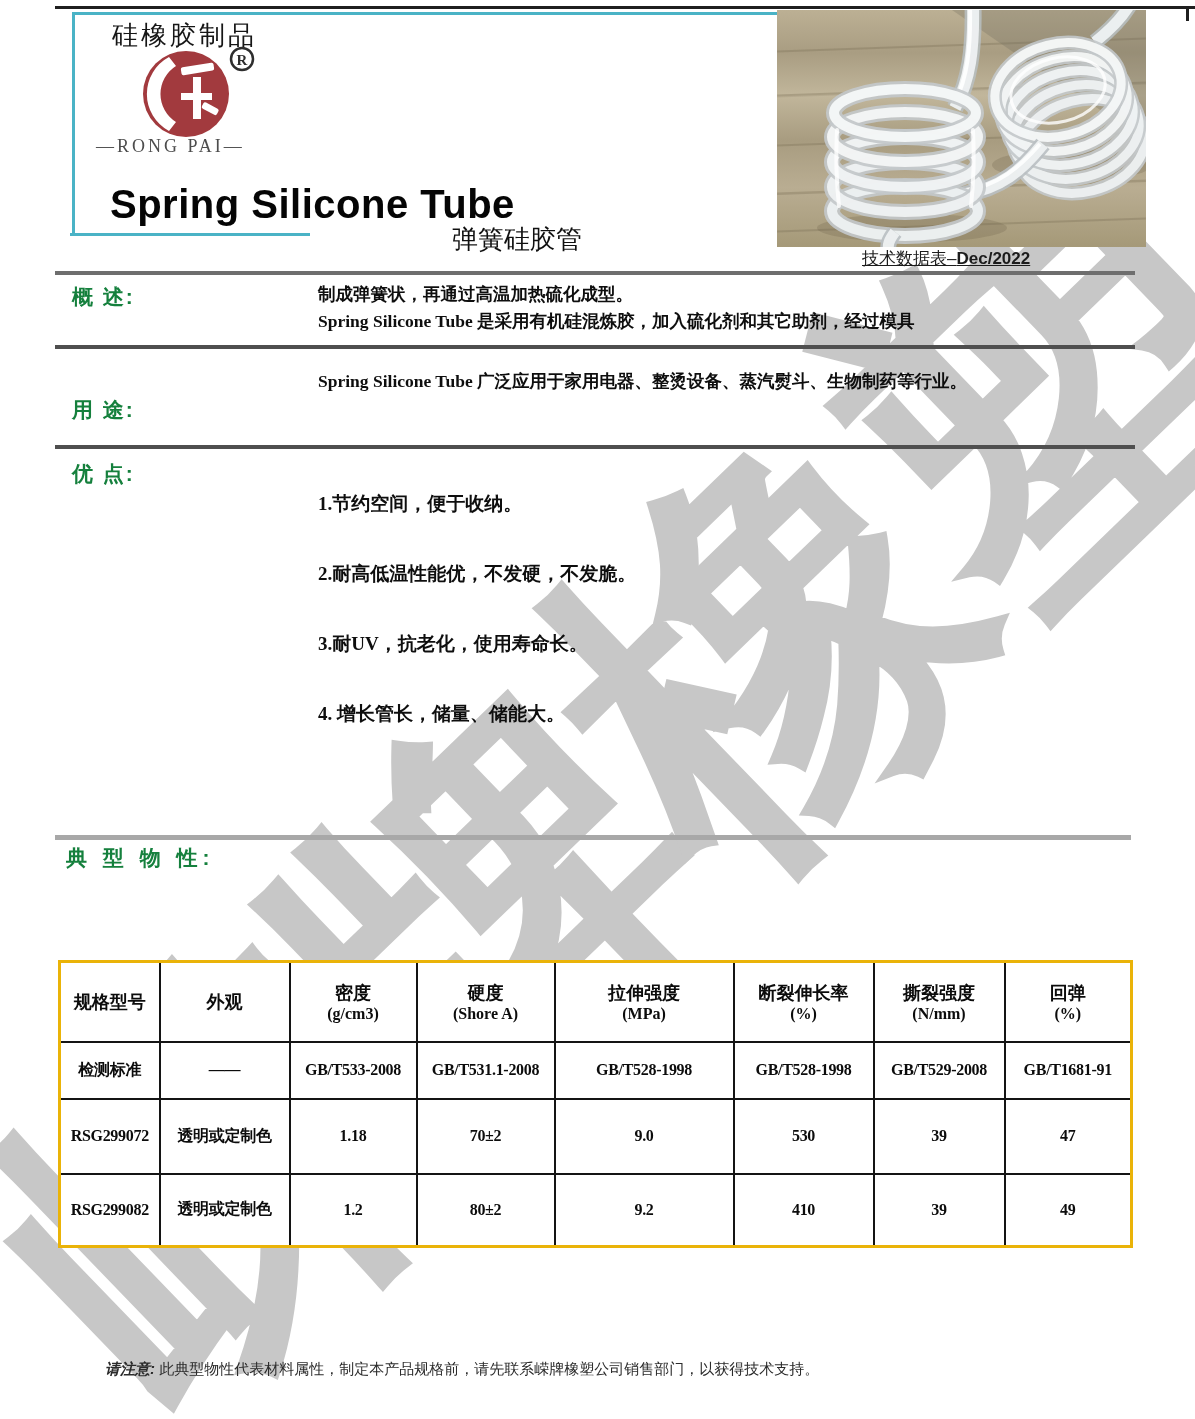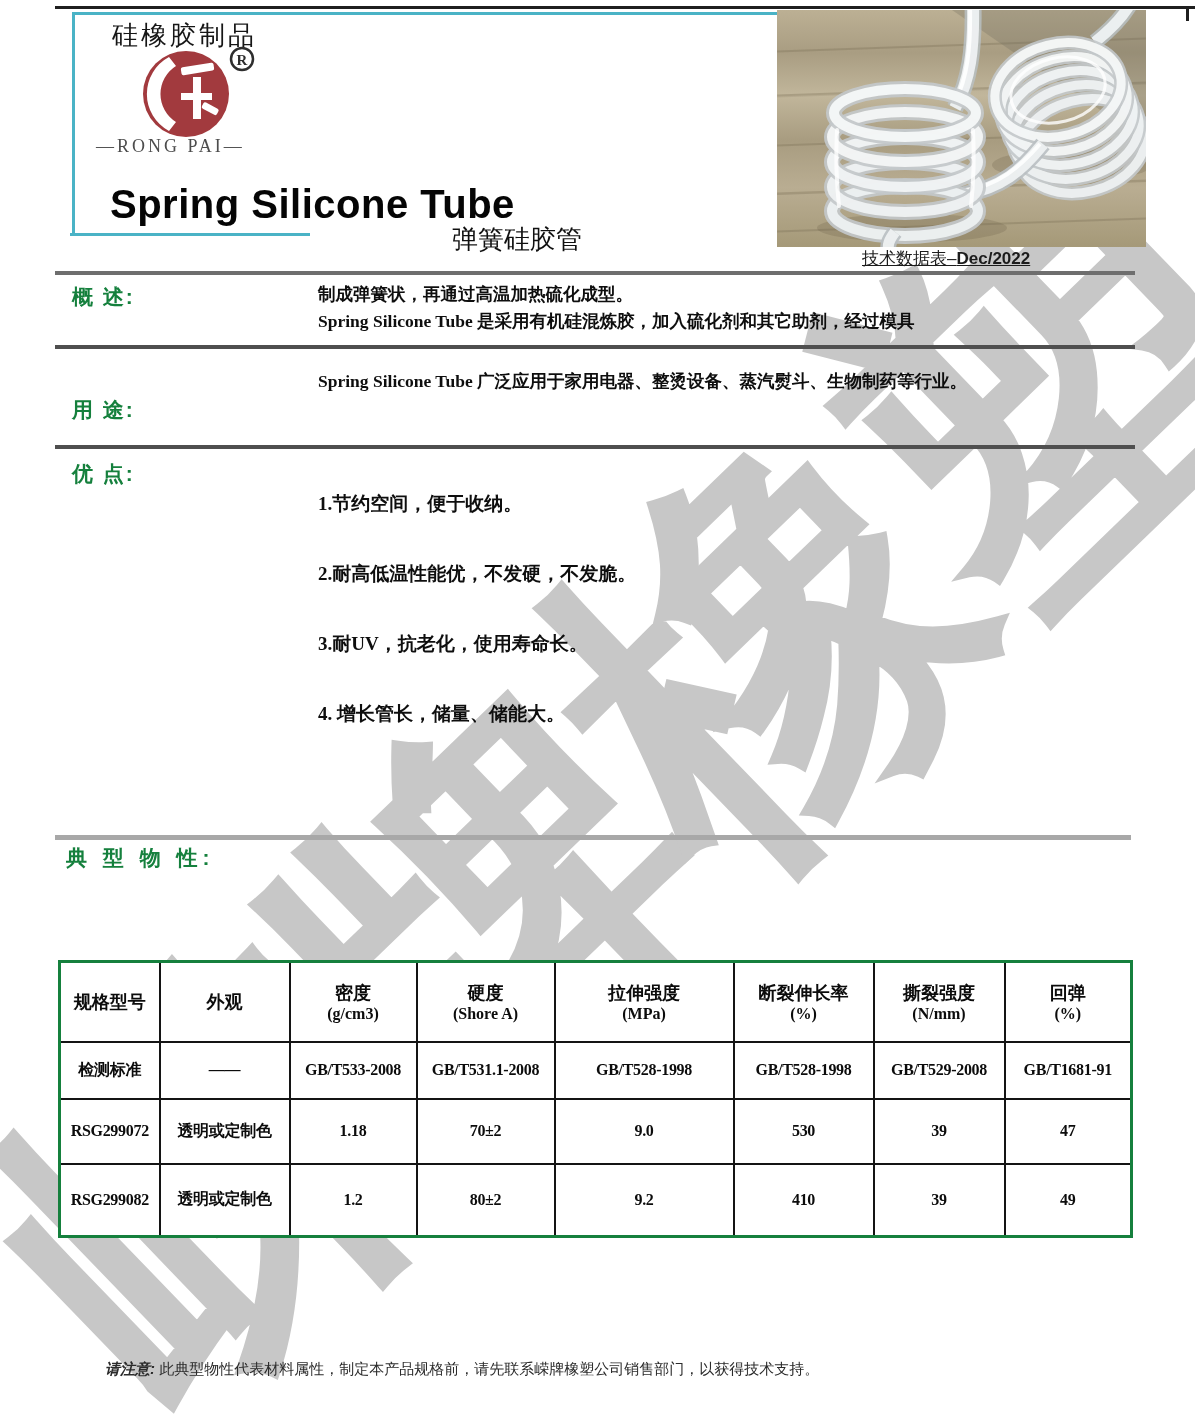--- a/index.html
+++ b/index.html
@@ -54,26 +54,26 @@
   .overview-body { left:318px; top:281px; width:765px; }
   .usage-body    { left:318px; top:368px; width:800px; }
 
   .adv-list { left:318px; top:491px; display:flex; flex-direction:column; gap:44px; }
   .adv-item { font-family:"Liberation Serif", serif; font-weight:bold;
     font-size:19px; color:#0e0e0e; }
 
   
   .props-table-wrap { left:58px; top:960px; }
   table.props { border-collapse:collapse; table-layout:fixed; width:1072px;
-    background:#fff; border:3px solid #15803d; }
+    background:#fff; border:3px solid #eab308; }
   table.props td { border:2.5px solid #141414; text-align:center; vertical-align:middle;
     padding:0 2px; background:#fff; }
   tr.head-row { height:80px; }
   tr.r0 { height:57px; }
-  tr.r1 { height:65px; }
+  tr.r1 { height:75px; }
   tr.r2 { height:73px; }
   .th-name { font-size:18px; font-weight:bold; color:#0c0c0c; }
   .th-unit { font-size:16px; font-weight:bold; color:#0c0c0c;
     font-family:"Liberation Serif", serif; }
   tr.r0 td, tr.r1 td, tr.r2 td {
     font-family:"Liberation Serif", serif; font-weight:bold;
     font-size:16px; letter-spacing:-0.3px; color:#0c0c0c; }
 
   
   .footnote { left:105px; top:1360px; font-size:15px; color:#2b2b2b;text-align:right; }

